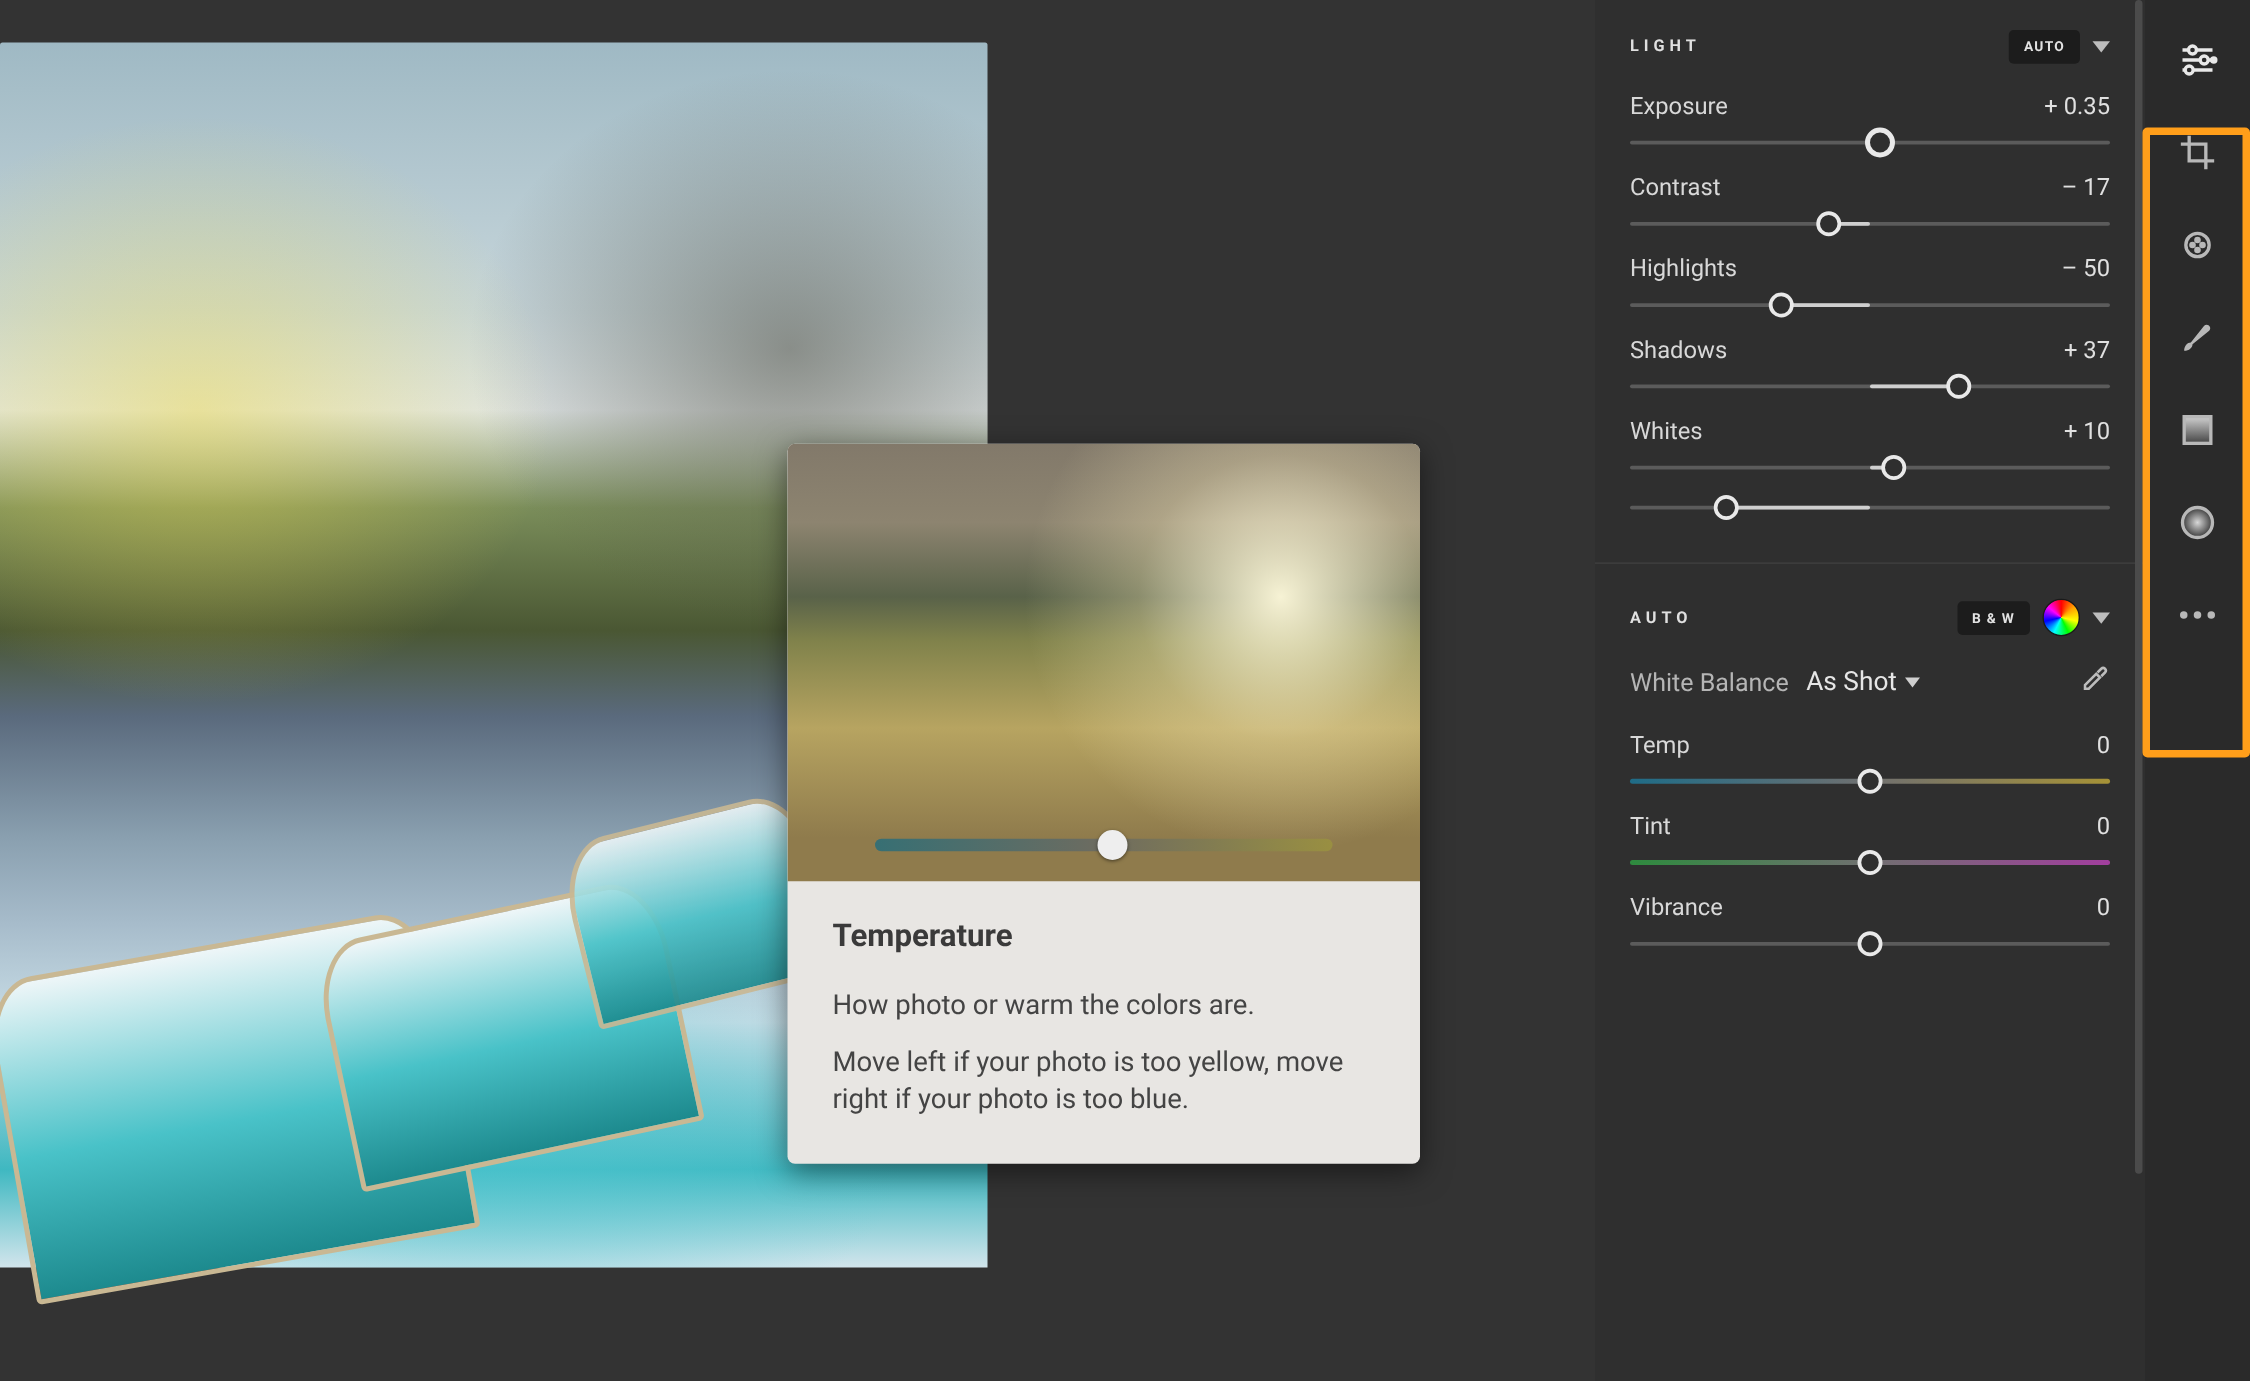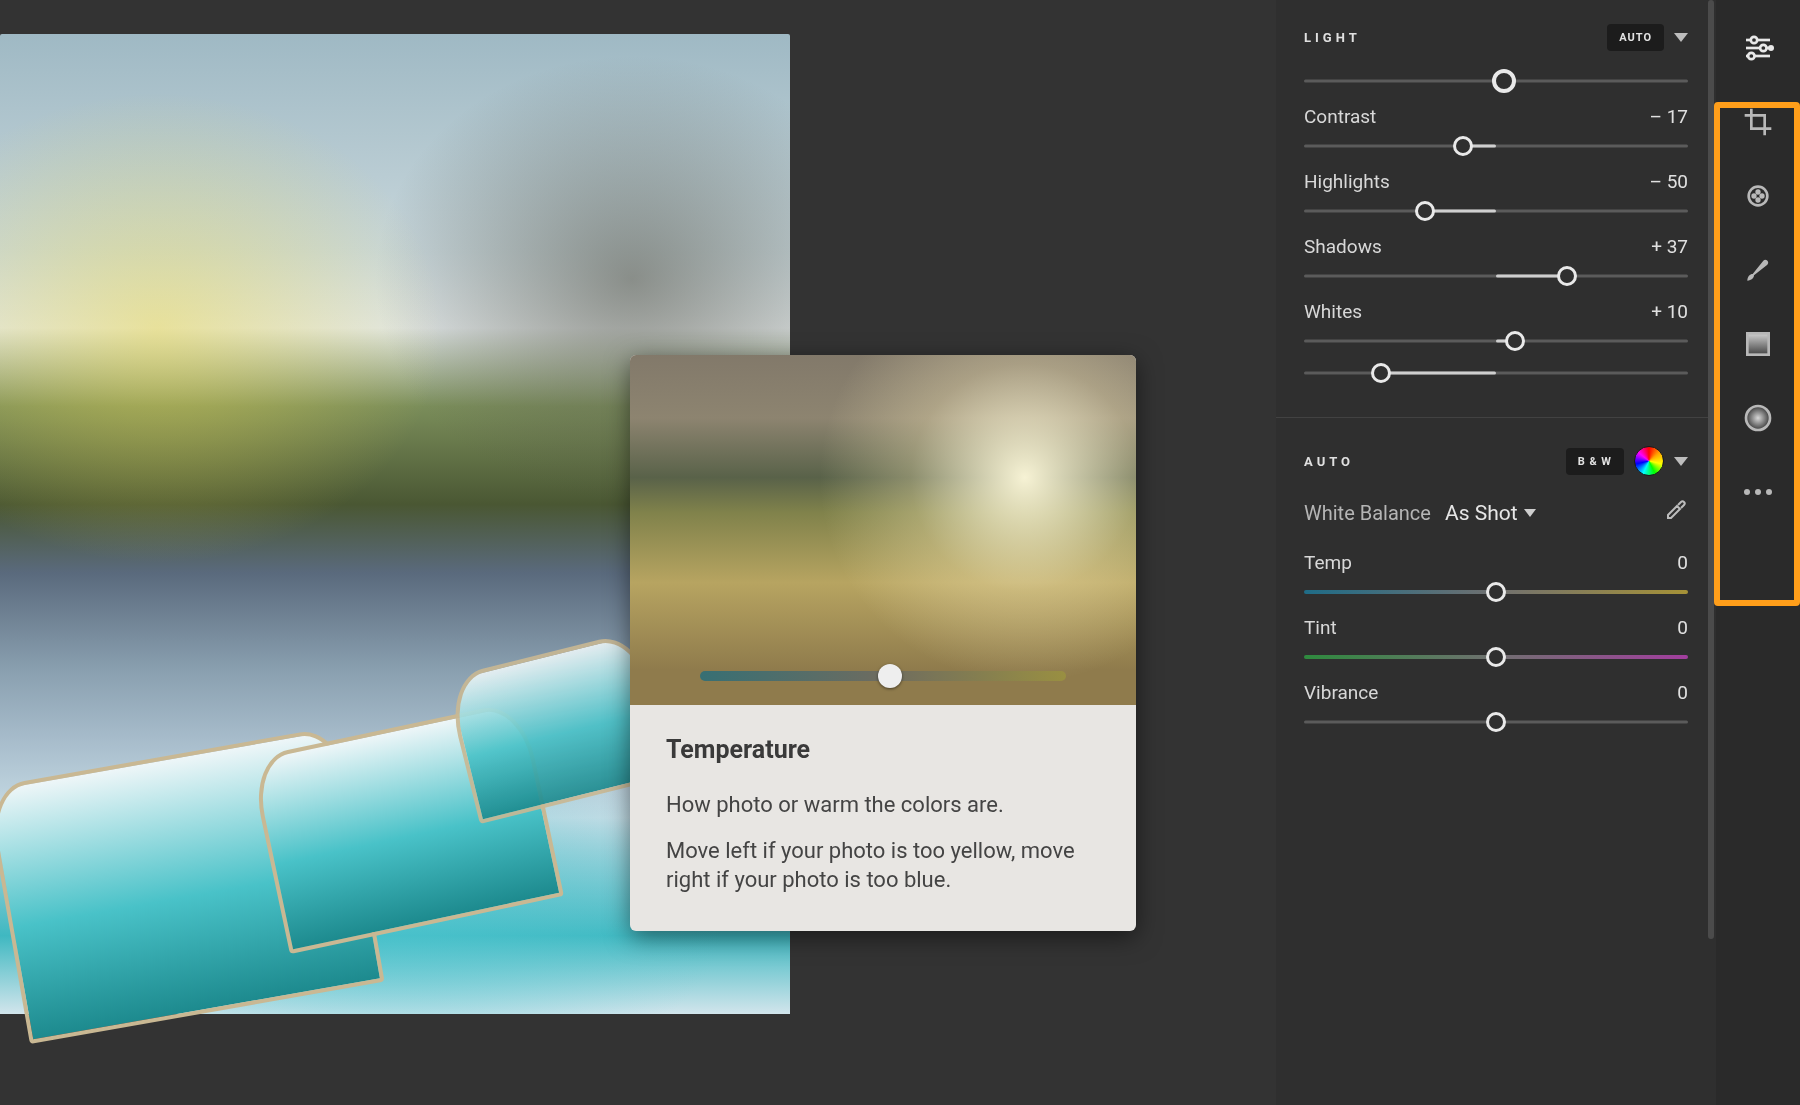--- a/index.html
+++ b/index.html
@@ -308,20 +308,24 @@
         <div class="panel-header">
           <div class="panel-title">LIGHT</div>
           <div class="panel-header-right">
             <div class="pill-btn">AUTO</div>
             <div class="disclosure-tri"></div>
           </div>
         </div>
 
         <div id="light-sliders">
             <div class="slider-row slider-large">
+              <div class="slider-labels">
+                <span>Exposure</span>
+                <span class="slider-value">+ 0.35</span>
+              </div>
               <div class="slider-track">
                 <div class="slider-line"></div>
                 <div class="slider-fill" style="left: 50%; width: 2%;"></div>
                 <div class="slider-thumb" style="left: 52%;"></div>
               </div>
             </div>
             <div class="slider-row">
               <div class="slider-labels">
                 <span>Contrast</span>
                 <span class="slider-value">– 17</span>

